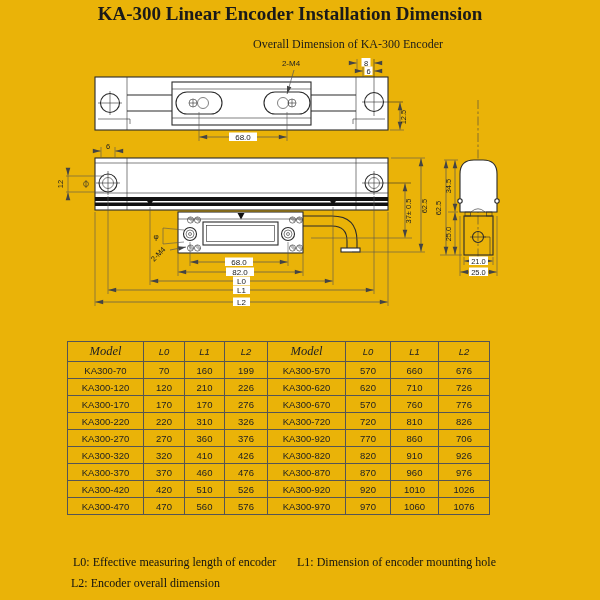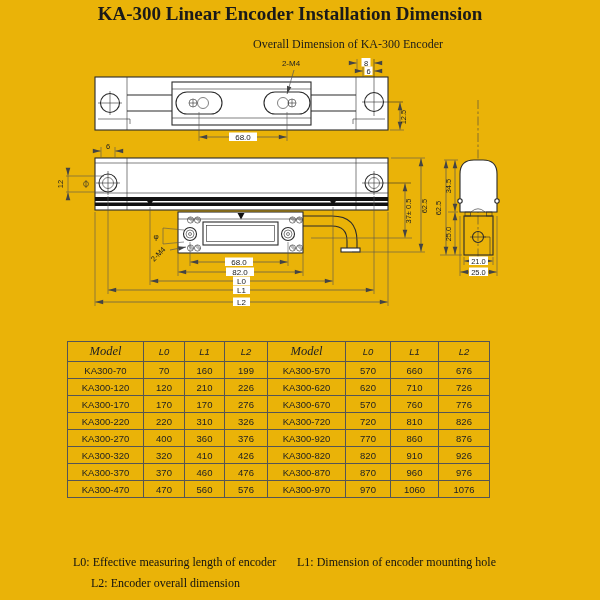--- a/index.html
+++ b/index.html
@@ -29,21 +29,21 @@
              font-family:"Liberation Sans",sans-serif;font-size:9.5px;color:#222;
              overflow:hidden;white-space:nowrap;}
   #dim-table th{height:19px;font-weight:normal;font-style:italic;}
   #dim-table th.model{font-family:"Liberation Serif",serif;font-size:12.5px;}
   #dim-table td{height:16px;}
   #dim-table .divL{border-left:1.5px solid #333;}
   
   .note{position:absolute;font-size:12px;font-family:"Liberation Serif",serif;color:#111;}
   #note-l0{left:73px;top:555px;}
   #note-l1{left:297px;top:555px;}
-  #note-l2{left:91px;top:576px;}
+  #note-l2{left:71px;top:576px;}
 </style>
 </head>
 <body>
 
 <div id="page">
 
   <div id="title">KA-300 Linear Encoder Installation Dimension</div>
   <div id="subtitle">Overall Dimension of KA-300 Encoder</div>
 
   <svg id="drawing" viewBox="0 55 600 282" xmlns="http://www.w3.org/2000/svg">
@@ -317,27 +317,27 @@
           <td>220</td>
           <td>310</td>
           <td>326</td>
           <td class="divL">KA300-720</td>
           <td>720</td>
           <td>810</td>
           <td>826</td>
         </tr>
         <tr>
           <td>KA300-270</td>
-          <td>400</td>
+          <td>270</td>
           <td>360</td>
           <td>376</td>
           <td class="divL">KA300-920</td>
           <td>770</td>
           <td>860</td>
-          <td>876</td>
+          <td>706</td>
         </tr>
         <tr>
           <td>KA300-320</td>
           <td>320</td>
           <td>410</td>
           <td>426</td>
           <td class="divL">KA300-820</td>
           <td>820</td>
           <td>910</td>
           <td>926</td>
@@ -346,20 +346,30 @@
           <td>KA300-370</td>
           <td>370</td>
           <td>460</td>
           <td>476</td>
           <td class="divL">KA300-870</td>
           <td>870</td>
           <td>960</td>
           <td>976</td>
         </tr>
         <tr>
+          <td>KA300-420</td>
+          <td>420</td>
+          <td>510</td>
+          <td>526</td>
+          <td class="divL">KA300-920</td>
+          <td>920</td>
+          <td>1010</td>
+          <td>1026</td>
+        </tr>
+        <tr>
           <td>KA300-470</td>
           <td>470</td>
           <td>560</td>
           <td>576</td>
           <td class="divL">KA300-970</td>
           <td>970</td>
           <td>1060</td>
           <td>1076</td>
         </tr>
       </tbody>

